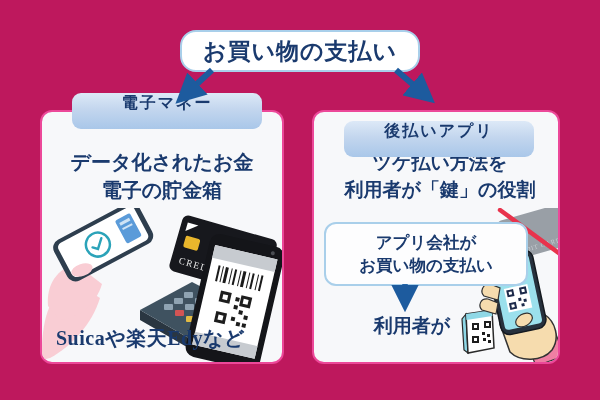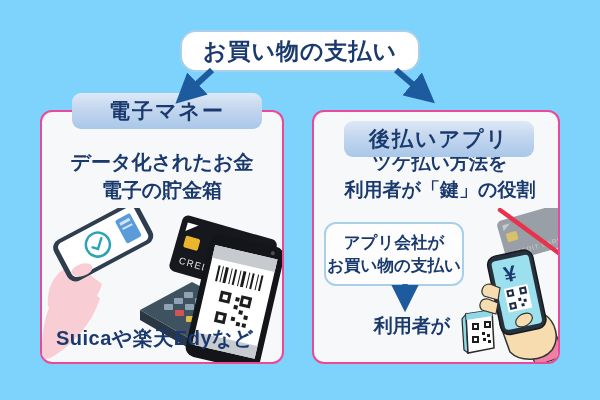--- a/index.html
+++ b/index.html
@@ -1,49 +1,50 @@
 <!DOCTYPE html>
 <html><head>
 <meta charset="utf-8">
 <style>
   * { margin:0; padding:0; box-sizing:border-box; }
   html,body { width:600px; height:400px; }
   body { font-family:"Liberation Sans","DejaVu Sans",sans-serif; background:#fff; }
   #stage {
-    position:relative; width:600px; height:400px; background:#7dd3fc; overflow:hidden;
+    position:relative; width:600px; height:400px; background:#be185d; overflow:hidden;
     color:#1a3a6e;
+    font-family:Liberation Serif, serif;
   }
   .title-box {
     position:absolute; left:180px; top:30px; width:240px; height:42px;
     background:#fff; border:2px solid #a9cfea; border-radius:16px;
     display:flex; align-items:center; justify-content:center;
     font-size:23px; font-weight:bold; letter-spacing:1px; z-index:40;
   }
   .panel {
     position:absolute; top:110px; width:244px; height:254px;
     background:#f7f8fa; border:2px solid #ec4899; border-radius:12px;
     overflow:hidden;
   }
   #left-panel  { left:40px; }
   #right-panel { left:312px; width:248px; }
   .pill {
     position:absolute; top:93px; width:190px; height:36px; z-index:30;
     background:linear-gradient(180deg,#dde9f7 0%,#c3d6ee 45%,#a9c7e9 100%);
-    border-radius:9px; display:flex; align-items:center; justify-content:center;
-    font-size:21px; font-weight:bold; letter-spacing:2px; color:#1a3a6e;
+    border-radius:9px; display:flex; align-items:flex-start; justify-content:center;
+    font-size:16px; font-weight:bold; letter-spacing:2px; color:#1a3a6e;
   }
   #left-pill  { left:72px; }
   #right-pill { left:344px;margin-top:28px; }
   .desc {
     position:absolute; left:0; right:0; top:36px; text-align:center;
     font-weight:bold; font-size:20px; line-height:28px; z-index:5;
   }
   #right-panel .desc { font-size:19px; line-height:27px; top:37px;margin-left:8px; }
   .step-box {
-    position:absolute; left:10px; top:110px; width:140px; height:64px;
+    position:absolute; left:10px; top:110px; width:204px; height:64px;
     background:#fdfdfe; border:2px solid #a9cfea; border-radius:12px;
     display:flex; flex-direction:column; align-items:center; justify-content:center;
     font-size:16.5px; font-weight:bold; line-height:23px; z-index:6; text-align:center;
   }
   .result-text {
     position:absolute; left:10px; top:201px; width:176px; text-align:center;
     font-size:19px; font-weight:bold; line-height:26px; z-index:6;
   }
   .caption {
     position:absolute; left:14px; bottom:10px; font-size:20px; font-weight:bold;

